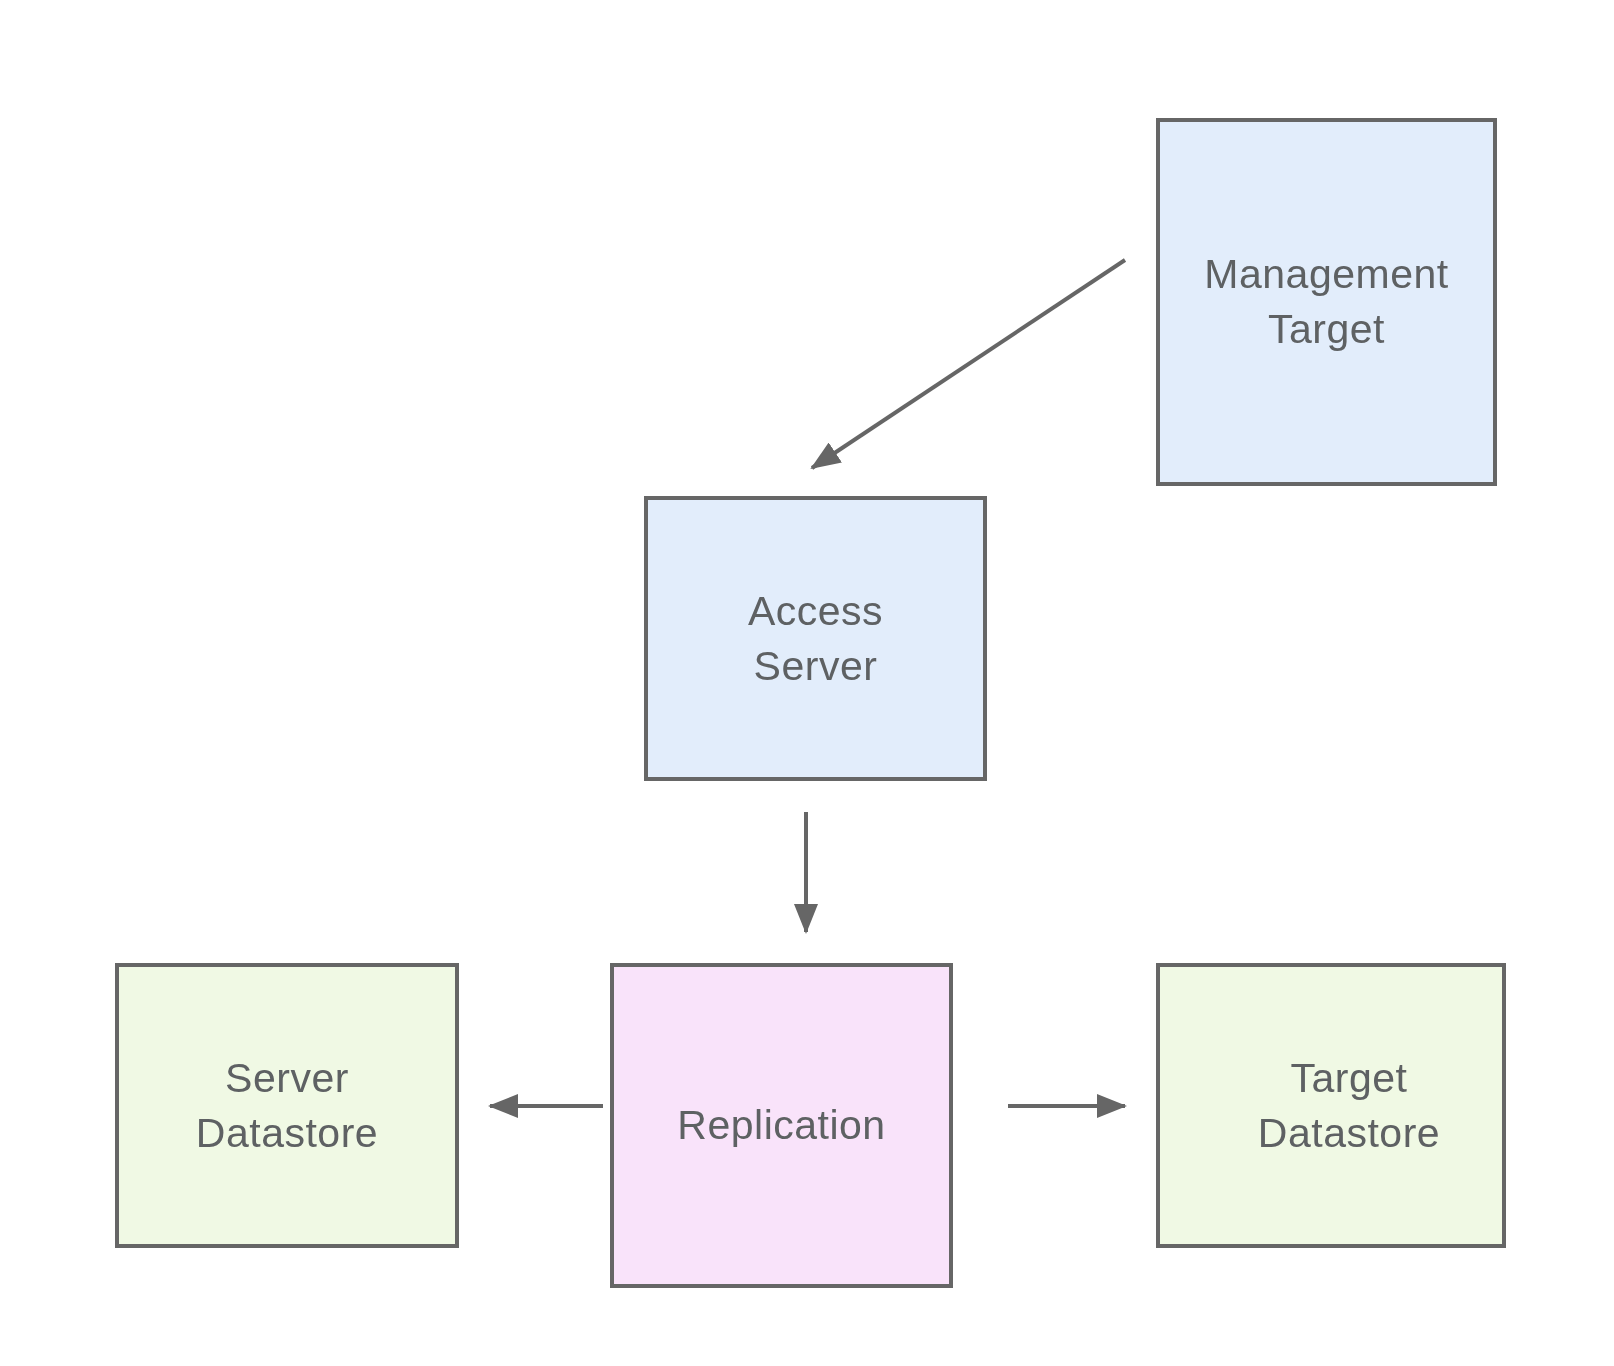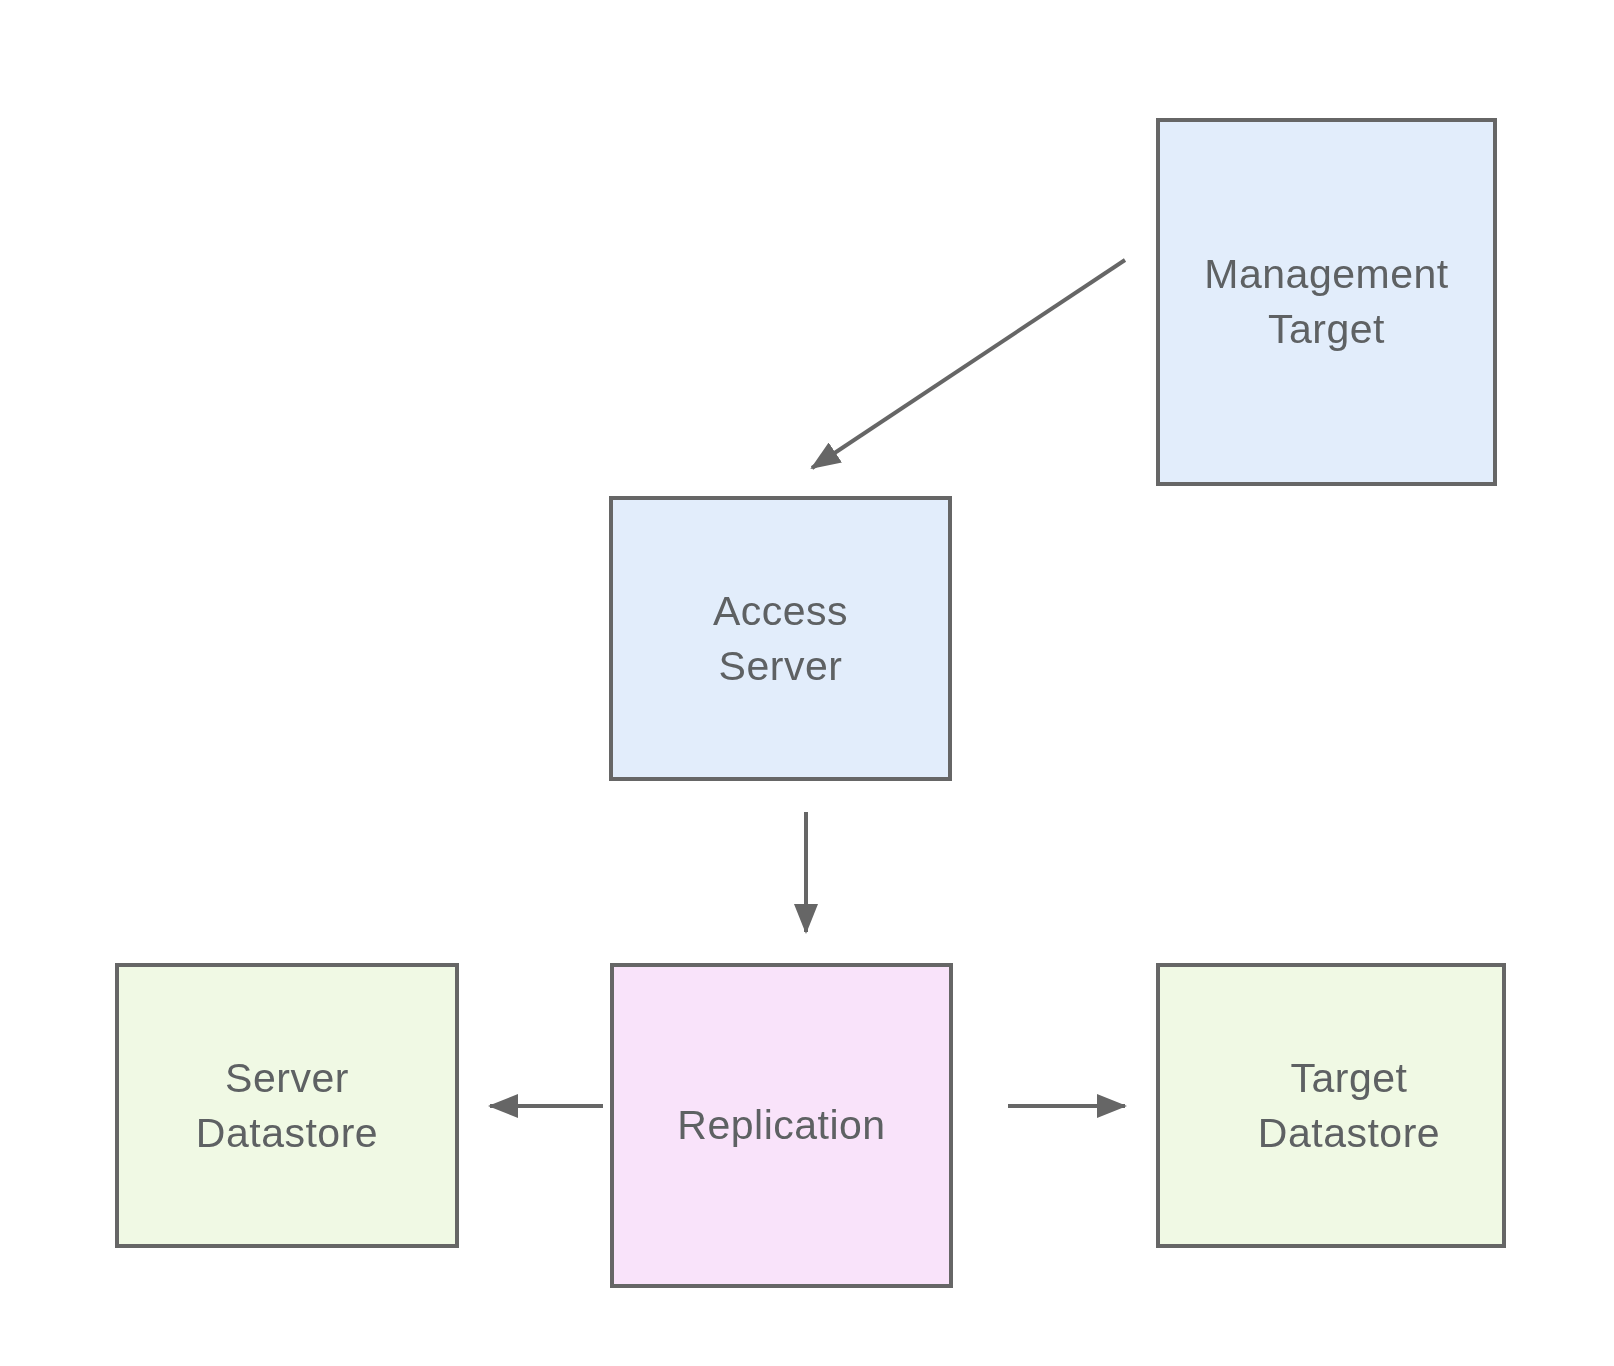--- a/index.html
+++ b/index.html
@@ -69,21 +69,21 @@
     <line class="edge" marker-end="url(#arrow)" x1="1008" y1="1106" x2="1125" y2="1106"></line>
   </svg>
 
   <div class="node" style="left: 1156px; top: 118px; width: 341px; height: 368px; background: rgb(226, 237, 251);">
     <div class="node-label">
       <span class="line">Management</span>
       <span class="line">Target</span>
     </div>
   </div>
 
-  <div class="node" style="left: 609px; top: 496px; width: 343px; height: 285px; background: rgb(226, 237, 251);">
+  <div class="node" style="left: 644px; top: 496px; width: 343px; height: 285px; background: rgb(226, 237, 251);">
     <div class="node-label">
       <span class="line">Access</span>
       <span class="line">Server</span>
     </div>
   </div>
 
   <div class="node" style="left: 115px; top: 963px; width: 344px; height: 285px; background: rgb(240, 249, 228);">
     <div class="node-label">
       <span class="line">Server</span>
       <span class="line">Datastore</span>

